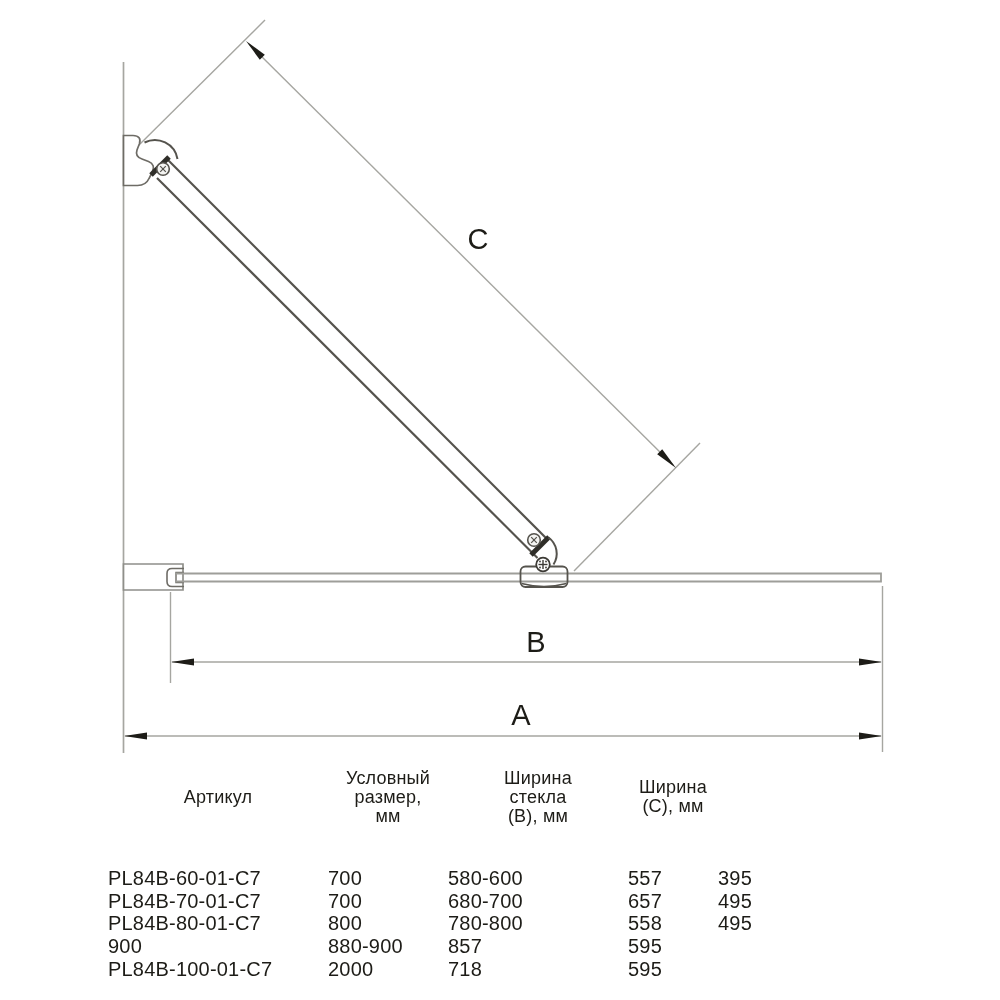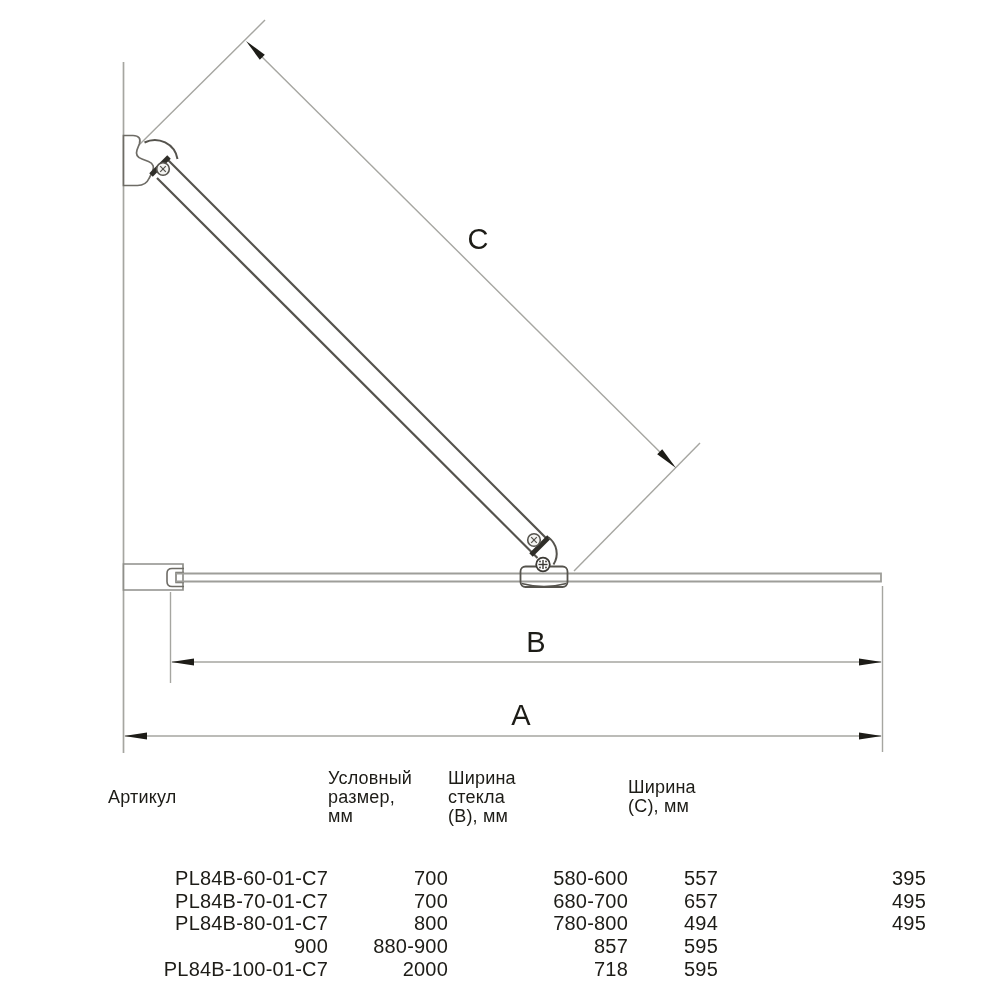--- a/index.html
+++ b/index.html
@@ -5,24 +5,24 @@
   html,body{margin:0;padding:0;background:#ffffff;width:1000px;height:1000px;
     font-family:"Liberation Sans",sans-serif;color:#1d1c17;}
   .stage{position:relative;width:1000px;height:1000px;overflow:hidden;background:#fff;}
   svg{position:absolute;left:0;top:0;}
   svg text{font-family:"Liberation Sans",sans-serif;fill:#1d1c17;}
 
   
   .spec-table{position:absolute;left:108px;top:766px;width:818px;}
   .hdr-row,.data-row{display:grid;grid-template-columns:220px 120px 180px 90px 208px;}
   .hdr-cell{height:62px;display:flex;flex-direction:column;justify-content:center;
-    font-size:18px;line-height:19px;letter-spacing:.2px;}
+    text-align:center;font-size:18px;line-height:19px;letter-spacing:.2px;}
   .rows{margin-top:39px;}
   .data-row{line-height:22.7px;font-size:20px;letter-spacing:.2px;}
-  .data-row > div{text-align:right;white-space:nowrap;}
+  .data-row > div{text-align:left;white-space:nowrap;}
 </style>
 </head>
 <body>
 
 <div class="stage">
 
   <svg width="1000" height="760" viewBox="0 0 1000 760">
 
     <line x1="123.5" y1="62" x2="123.5" y2="753" stroke="#a6a6a1" stroke-width="1.7"></line>
 
@@ -125,21 +125,21 @@
         <div>PL84B-70-01-C7</div>
         <div>700</div>
         <div>680-700</div>
         <div>657</div>
         <div>495</div>
       </div>
       <div class="data-row">
         <div>PL84B-80-01-C7</div>
         <div>800</div>
         <div>780-800</div>
-        <div>494</div>
+        <div>558</div>
         <div>495</div>
       </div>
       <div class="data-row">
         <div>900</div>
         <div>880-900</div>
         <div>857</div>
         <div>595</div>
       </div>
       <div class="data-row">
         <div>PL84B-100-01-C7</div>

